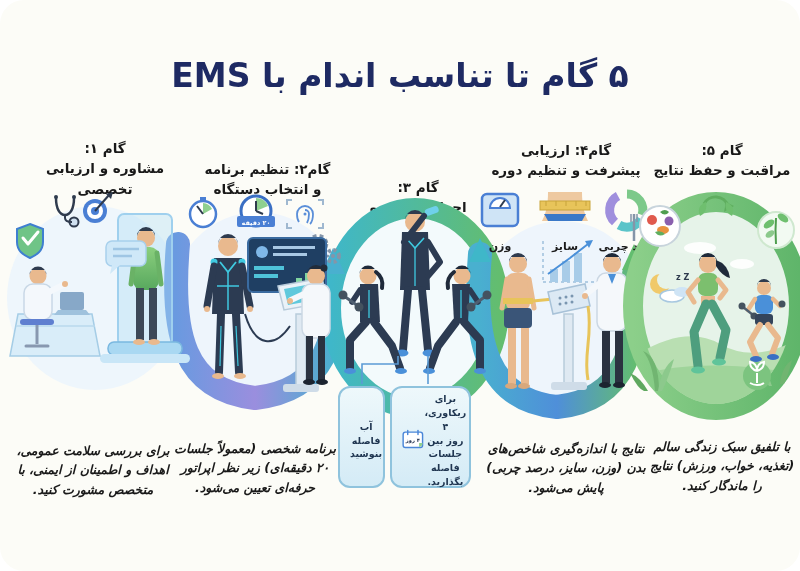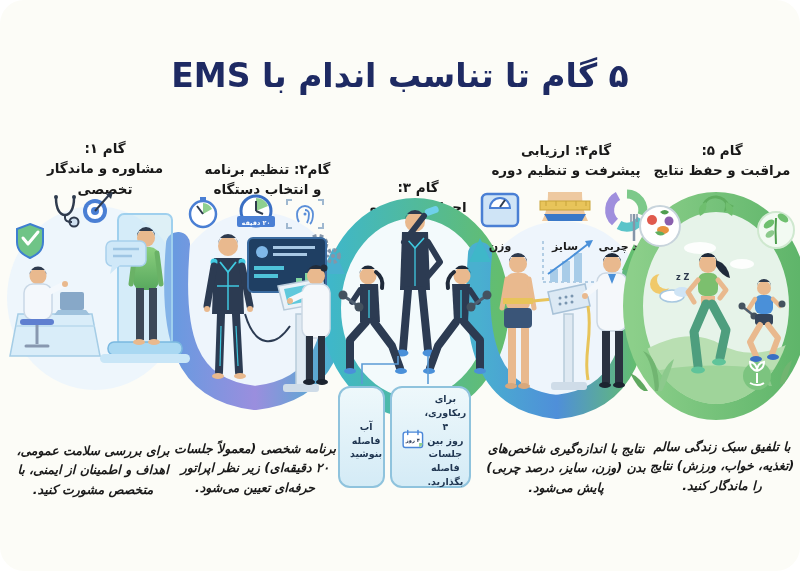--- a/index.html
+++ b/index.html
@@ -23,21 +23,21 @@
   .zzz{font-size:8px;font-weight:bold;fill:#2f3b4e;}
 </style>
 </head>
 <body>
 
 <div class="canvas">
 
   <div class="title">۵ گام تا تناسب اندام با EMS</div>
 
   <div class="step-heading" style="left:25px;top:138px;width:160px;">گام ۱:
-مشاوره و ماندگار
+مشاوره و ارزیابی
 تخصصی</div>
   <div class="step-heading" style="left:185px;top:140px;width:165px;margin-top:19px;">گام۲: تنظیم برنامه
 و انتخاب دستگاه</div>
   <div class="step-heading" style="left:353px;top:138px;width:130px;margin-top:39px;">گام ۳:
 اجرای تمرین و
 نکات ایمنی</div>
   <div class="step-heading" style="left:483px;top:140px;width:166px;">گام۴: ارزیابی
 پیشرفت و تنظیم دوره</div>
   <div class="step-heading" style="left:645px;top:140px;width:154px;">گام ۵:
 مراقبت و حفظ نتایج</div>

